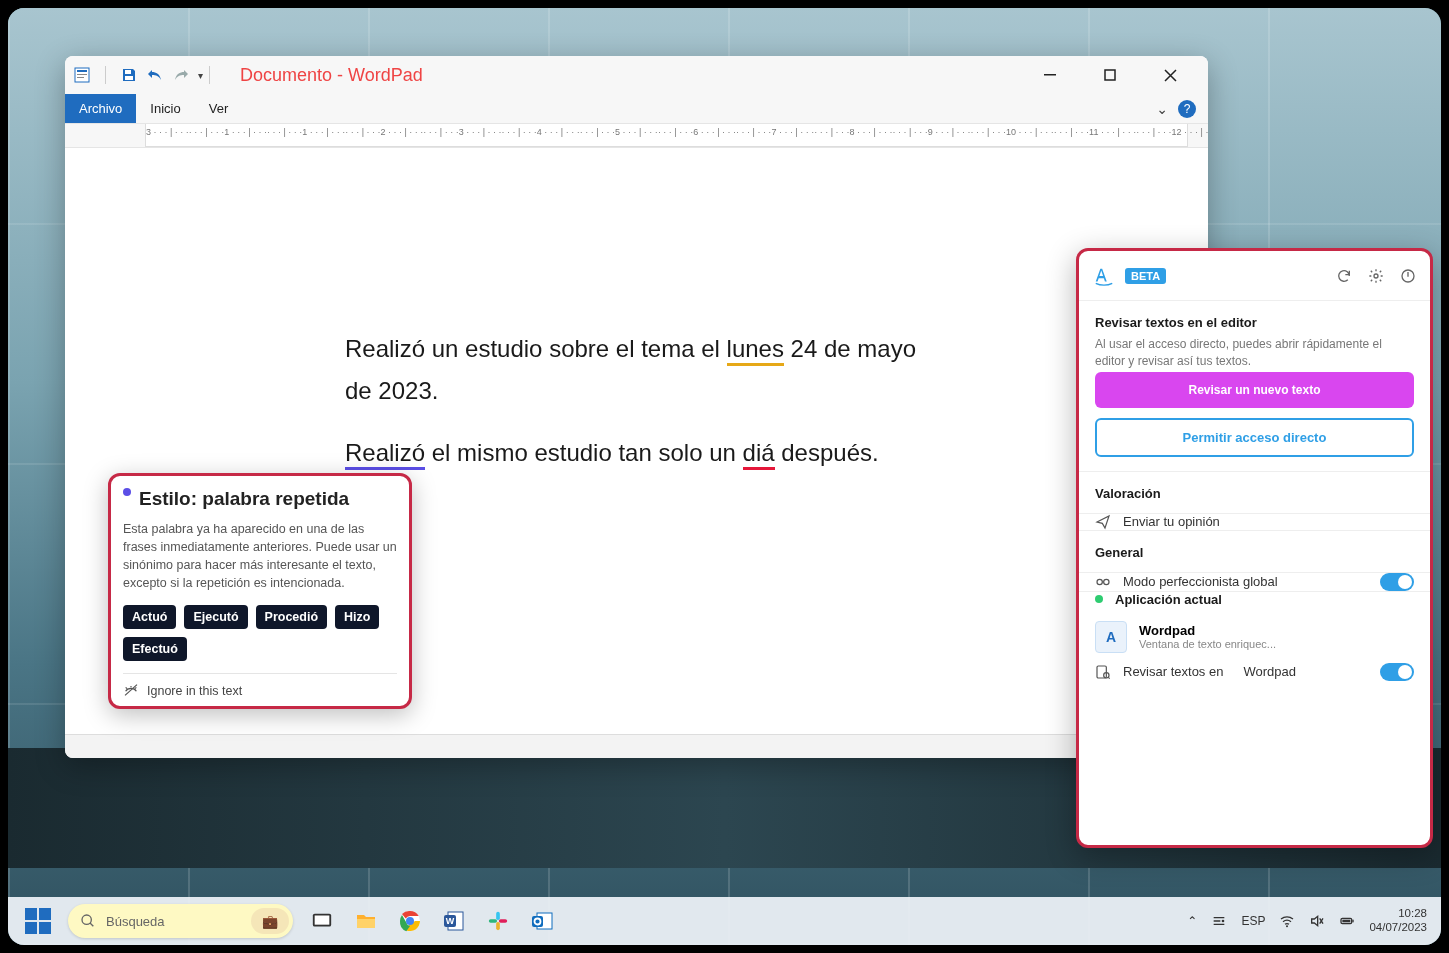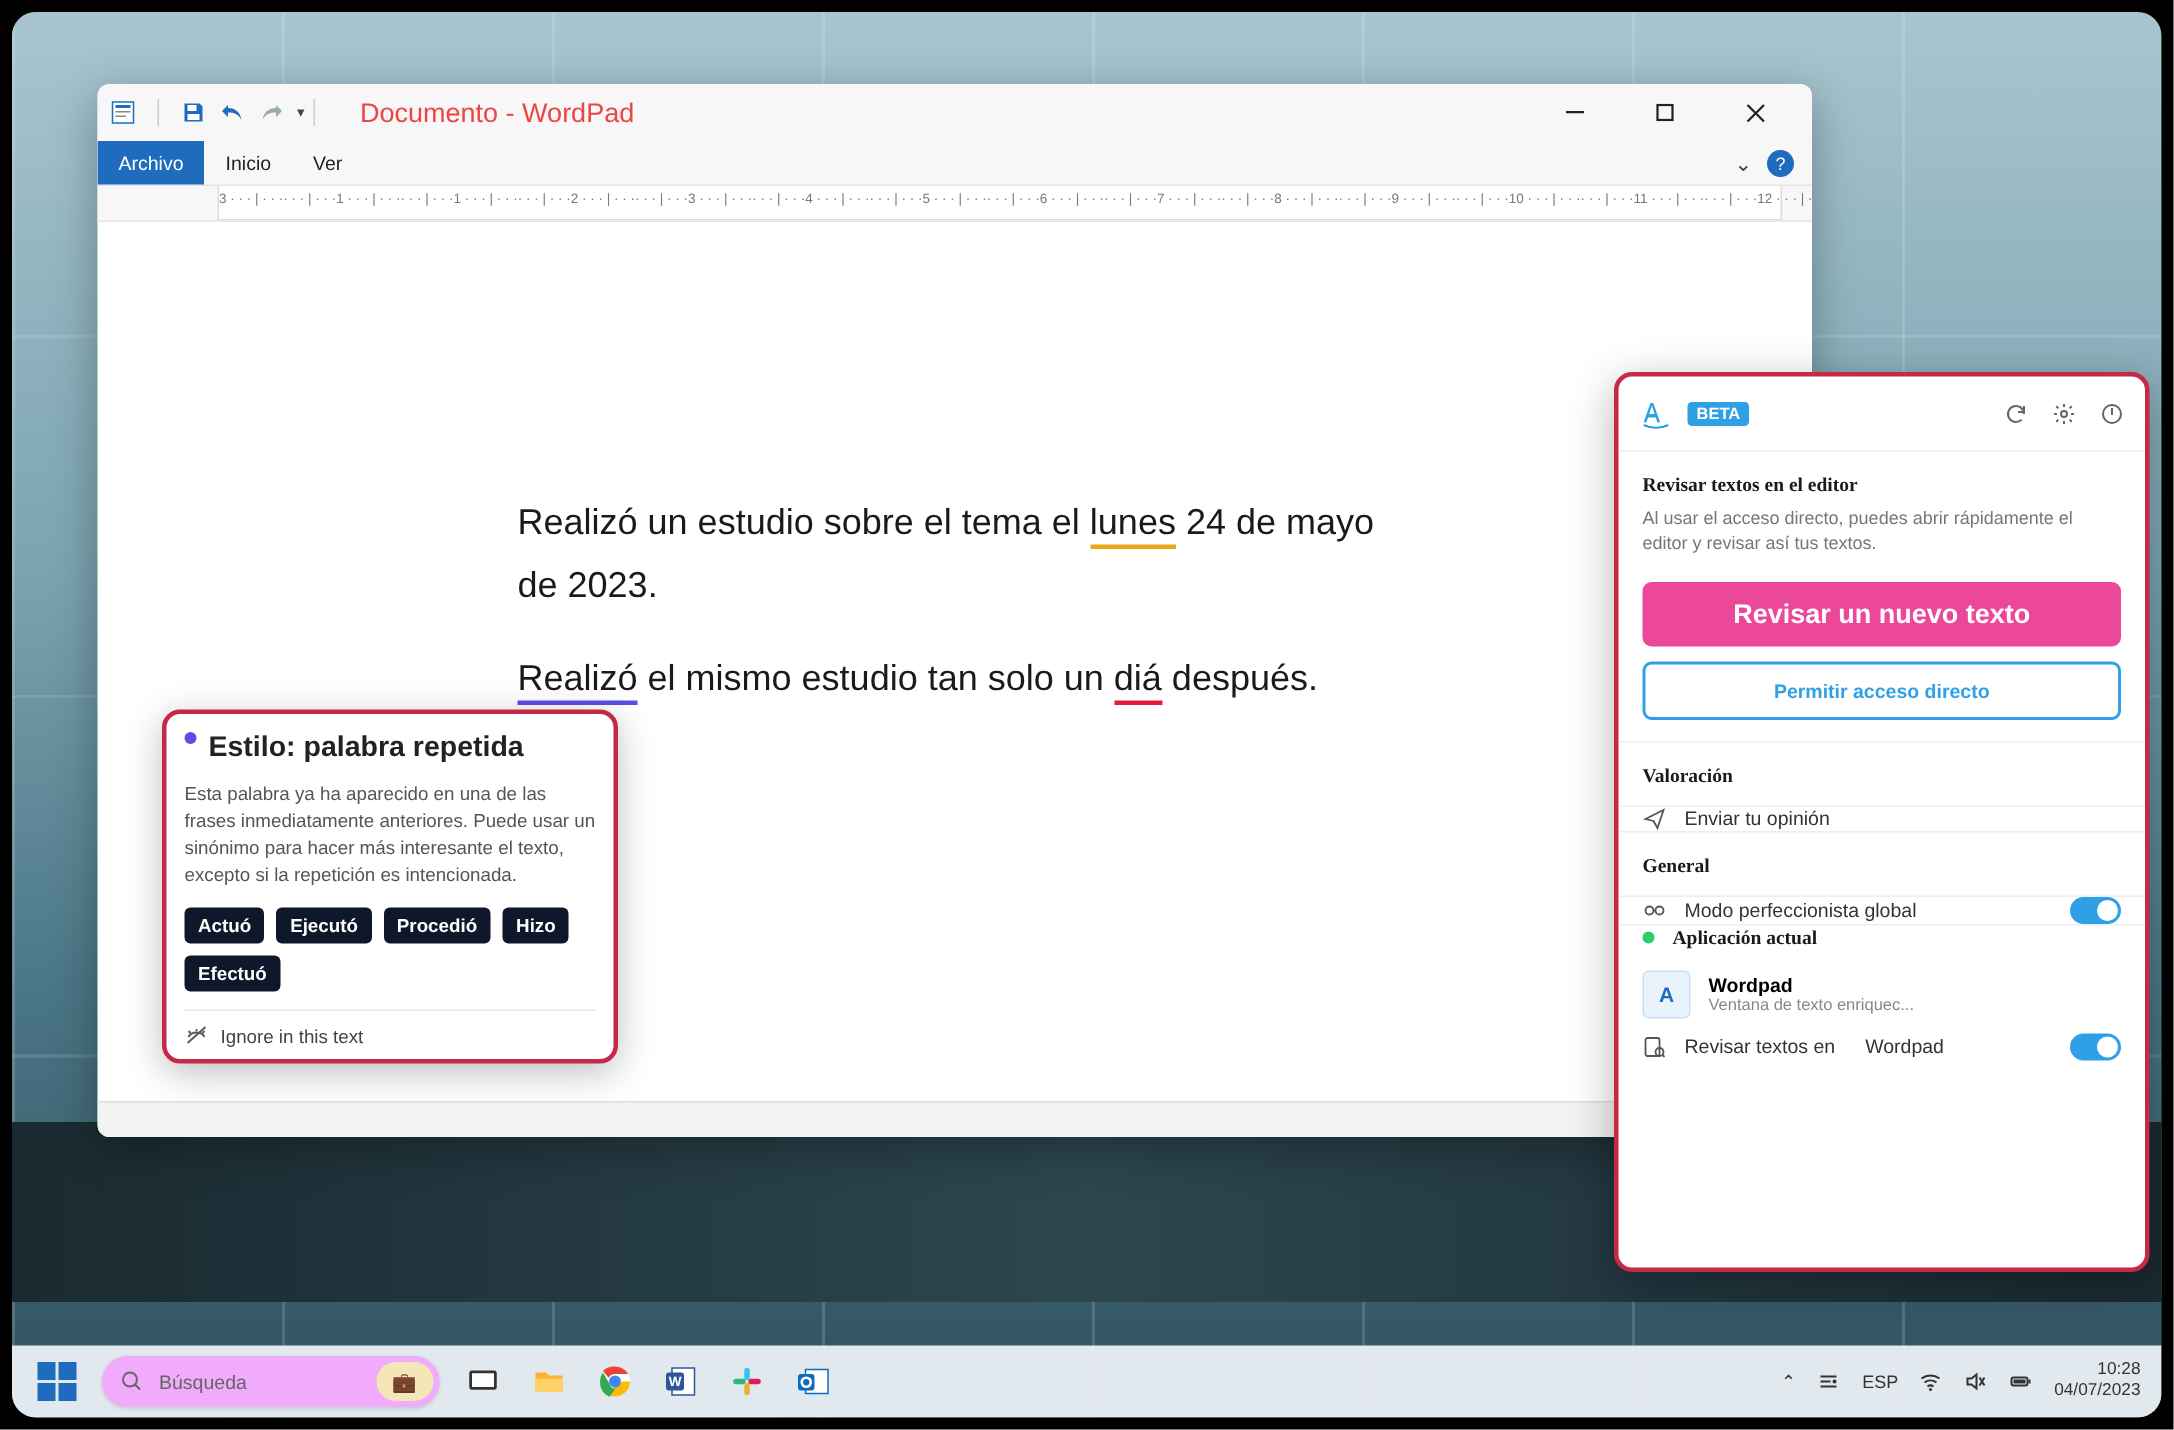--- a/index.html
+++ b/index.html
@@ -45,39 +45,39 @@
 .chips { display:flex; flex-wrap:wrap; gap:8px; padding-bottom:12px; border-bottom:1px solid #e5e5e5; }
 .chip { background:#0f172a; color:#fff; padding:5px 9px; border-radius:4px; font-size:12.5px; font-weight:600; }
 .ignore-row { display:flex; align-items:flex-end; gap:8px; padding-top:8px; font-size:12.5px; color:#444; }
 
 .lt-panel { position:absolute; right:8px; top:240px; width:357px; height:600px; background:#fff; border:3px solid #c62946; border-radius:12px; box-shadow:0 8px 30px rgba(0,0,0,.3); overflow:hidden; display:flex; flex-direction:column; }
 .lt-header { height:50px; display:flex; align-items:center; padding:0 14px; gap:10px; border-bottom:1px solid #eee; }
 .lt-logo { width:22px; height:22px; }
 .beta-badge { background:#2f9fe6; color:#fff; font-size:11px; font-weight:700; padding:2px 6px; border-radius:3px; }
 .lt-header-icons { margin-left:auto; display:flex; gap:16px; color:#666; }
 .lt-section { padding:14px 16px; border-bottom:1px solid #eee; }
-.lt-h { font-size:13px; font-weight:700; color:#1a1a1a; margin-bottom:6px;font-family:Liberation Serif, serif; }
+.lt-h { font-size:13px; font-weight:700; color:#1a1a1a; margin-bottom:6px; }
 .lt-sub { font-size:12px; color:#777; line-height:1.4; }
-.lt-btn-primary { margin-top:17px; width:100%; background:#ec4899; color:#fff; border:none; border-radius:6px; padding:11px; font-size:18px; font-weight:600; }
+.lt-btn-primary { margin-top:2px; width:100%; background:#d946ef; color:#fff; border:none; border-radius:6px; padding:11px; font-size:12px; font-weight:600; }
 .lt-btn-secondary { margin-top:10px; width:100%; background:#fff; color:#2f9fe6; border:2px solid #2f9fe6; border-radius:6px; padding:10px; font-size:13px; font-weight:600; }
 .lt-row { display:flex; align-items:center; gap:12px; padding:0 16px; font-size:13px; color:#333; }
 .lt-row.border { border-bottom:1px solid #eee; border-top:1px solid #eee; }
 .toggle { margin-left:auto; width:34px; height:18px; background:#2f9fe6; border-radius:9px; position:relative; }
 .toggle::after { content:""; position:absolute; right:2px; top:2px; width:14px; height:14px; background:#fff; border-radius:50%; }
 .green-dot { width:8px; height:8px; background:#2ecc71; border-radius:50%; }
 .app-row { display:flex; align-items:center; gap:12px; padding:10px 16px; }
 .app-icon { width:32px; height:32px; background:#eaf2fb; border:1px solid #c9dff5; border-radius:4px; display:flex; align-items:center; justify-content:center; font-size:14px; font-weight:700; color:#1f6cbf; }
 .app-name { font-size:13px; font-weight:700; }
 .app-desc { font-size:11px; color:#888; }
 
 .taskbar { position:absolute; left:0; right:0; bottom:0; height:48px; background:rgba(235,240,245,.95); display:flex; align-items:center; padding:0 14px; gap:14px; }
 .start-btn { width:32px; height:32px; display:flex; align-items:center; justify-content:center; }
 .win-squares { display:grid; grid-template-columns:12px 12px; grid-template-rows:12px 12px; gap:2px; }
 .win-squares span { background:#1f6cbf; }
-.search-box { width:225px; height:34px; background:#f0abfc; border-radius:17px; display:flex; align-items:center; padding:0 12px; gap:10px; font-size:13px; color:#666; box-shadow:0 1px 3px rgba(0,0,0,.15); position:relative; }
+.search-box { width:225px; height:34px; background:#fef9c3; border-radius:17px; display:flex; align-items:center; padding:0 12px; gap:10px; font-size:13px; color:#666; box-shadow:0 1px 3px rgba(0,0,0,.15); position:relative; }
 .search-badge { position:absolute; right:4px; top:4px; width:38px; height:26px; background:#f5e6b8; border-radius:13px; display:flex; align-items:center; justify-content:center; }
 .tb-app { width:30px; height:30px; display:flex; align-items:center; justify-content:center; border-radius:4px; }
 .tray { margin-left:auto; display:flex; align-items:center; gap:14px; font-size:12px; color:#333; }
 .tray-time { text-align:right; line-height:1.2; font-size:11.5px; }
 .icon-svg { width:16px; height:16px; }
 </style>
 </head>
 <body>
 
 <div class="desktop">

